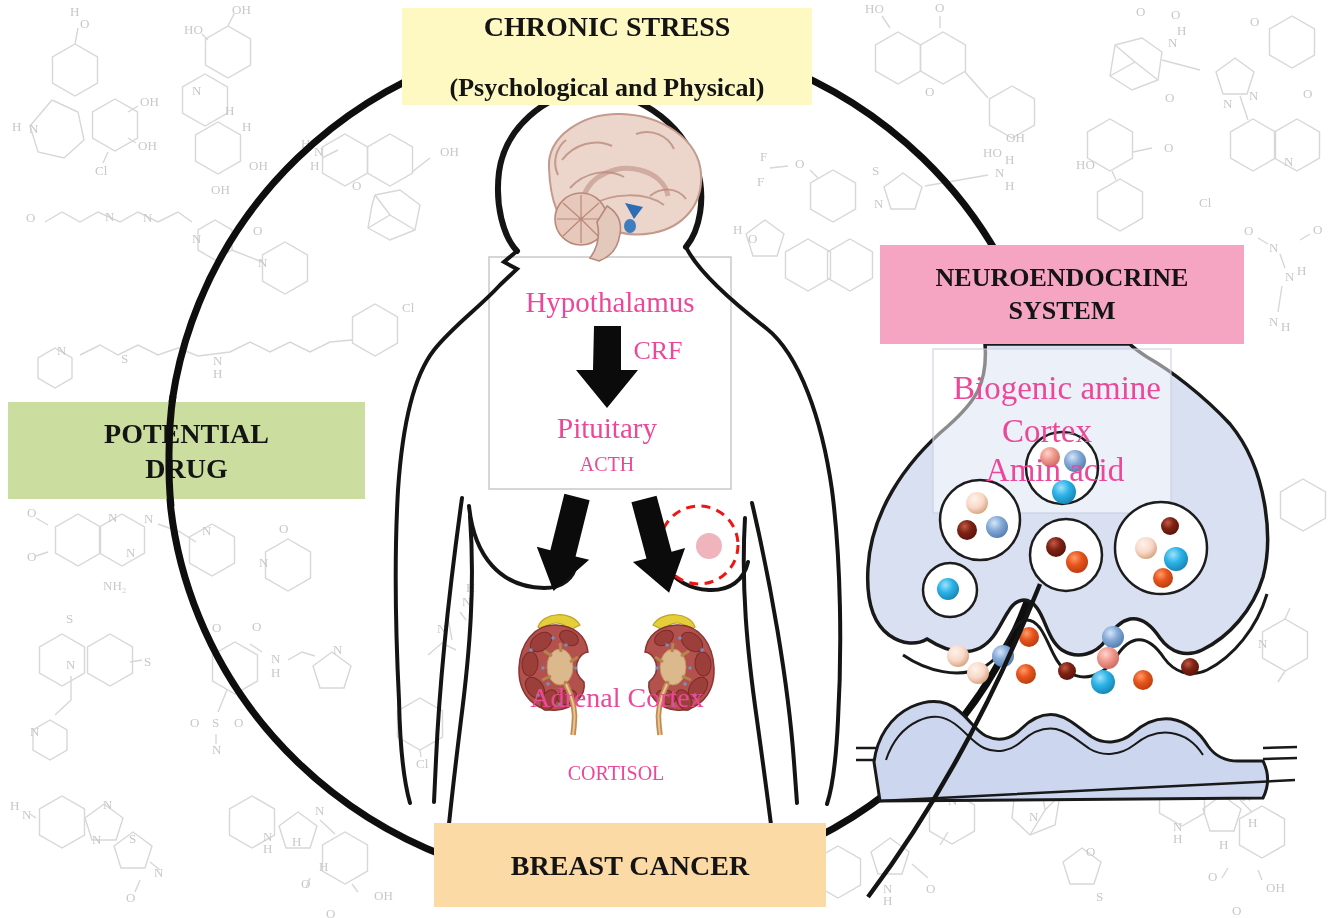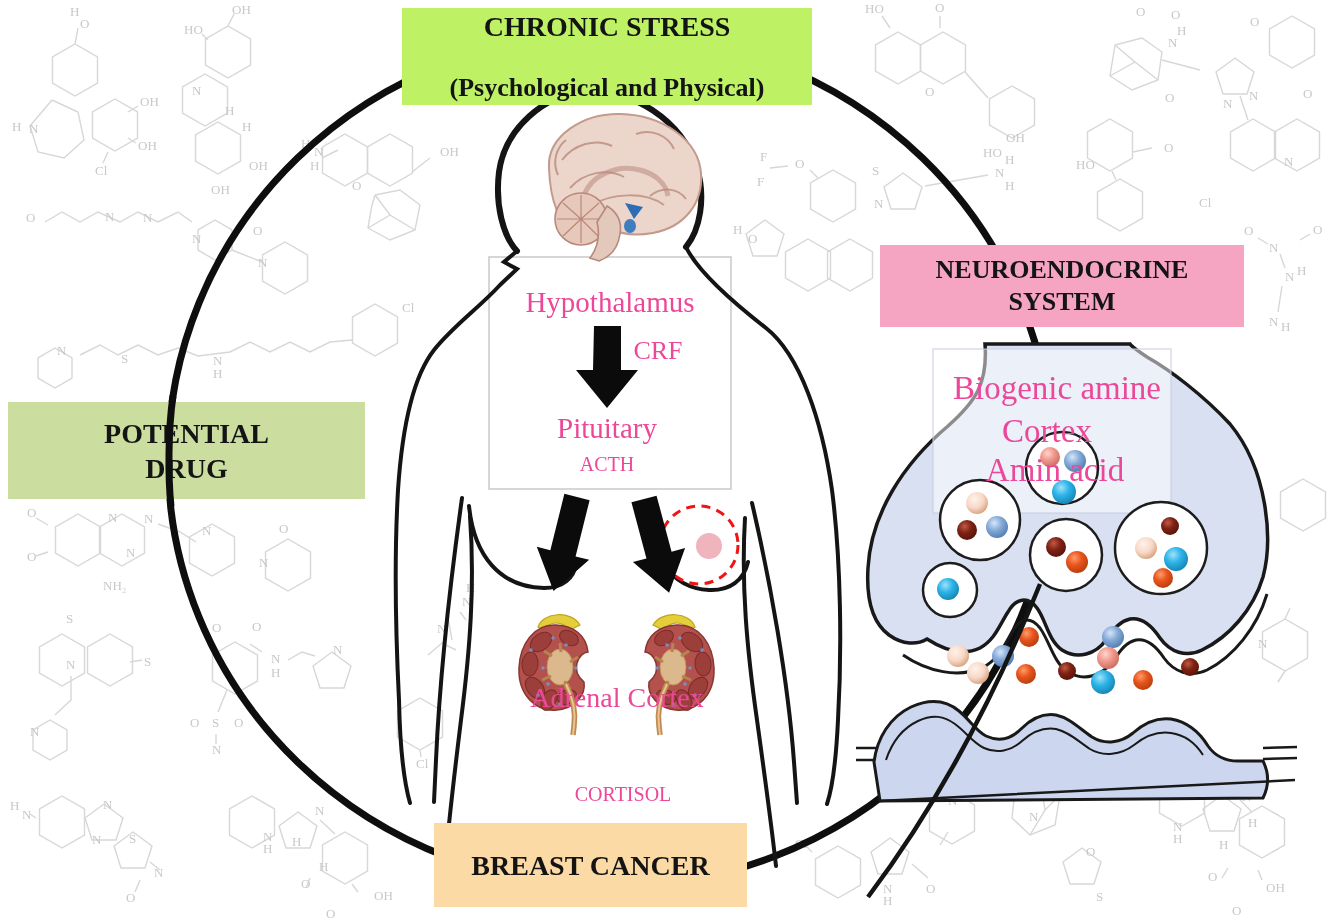--- a/index.html
+++ b/index.html
@@ -4,25 +4,25 @@
 <style>
   html,body{margin:0;padding:0;background:#ffffff;}
   .canvas{position:relative;width:1333px;height:918px;background:#fff;overflow:hidden;
           font-family:"Liberation Serif",serif;color:#1a1a1a;}
   .layer{position:absolute;left:0;top:0;width:1333px;height:918px;}
   .z1{z-index:1}.z2{z-index:2}
   .chem{stroke:#d7d7d7;fill:none;stroke-width:1.4;}
   .chem text{fill:#c8c8c8;stroke:none;font:13px "Liberation Serif",serif;}
   .cbox{position:absolute;display:flex;flex-direction:column;justify-content:center;align-items:center;
         text-align:center;font-weight:bold;color:#141414;z-index:5;line-height:1.25;}
-  .box-purple{left:402px;top:8px;width:410px;height:97px;background:#bef264;font-size:28px;}
+  .box-purple{left:402px;top:8px;width:410px;height:97px;background:#fef9c3;font-size:28px;}
   .box-purple .l2{font-size:26px;margin-top:28px;}
-  .box-pink{left:880px;top:245px;width:364px;height:82px;background:#f5a5c2;font-size:26px;}
+  .box-pink{left:880px;top:245px;width:364px;height:99px;background:#f5a5c2;font-size:26px;}
   .box-green{left:8px;top:402px;width:357px;height:97px;background:#cbde9f;font-size:28px;}
-  .box-orange{left:434px;top:823px;width:313px;height:84px;background:#fcdaa5;font-size:28px;}
+  .box-orange{left:434px;top:823px;width:392px;height:84px;background:#fcdaa5;font-size:28px;}
   .lab{position:absolute;transform:translate(-50%,-50%);white-space:nowrap;z-index:6;color:#ec4899;}
   .lab-organ{font-size:29px;}
   .lab-hormone{font-size:20px;}
   .lab-crf{font-size:26px;}
   .lab-adrenal{font-size:28px;}
   .lab-syn{font-size:33px;}
   .top-layer{z-index:7;pointer-events:none;}
 </style>
 </head>
 <body>
@@ -478,21 +478,21 @@
   </div>
   <div class="cbox box-orange">
     <span>BREAST CANCER</span>
   </div>
 
   <div class="lab lab-organ" style="left:610px;top:302px;">Hypothalamus</div>
   <div class="lab lab-crf" style="left:658px;top:351px;">CRF</div>
   <div class="lab lab-organ" style="left:607px;top:428px;">Pituitary</div>
   <div class="lab lab-hormone" style="left:607px;top:464px;">ACTH</div>
   <div class="lab lab-adrenal" style="left:617px;top:698px;">Adrenal Cortex</div>
-  <div class="lab lab-hormone" style="left:616px;top:794px;margin-left:7px;">CORTISOL</div>
+  <div class="lab lab-hormone" style="left:616px;top:773px;">CORTISOL</div>
 
   <div class="lab lab-syn" style="left:1057px;top:388px;">Biogenic amine</div>
   <div class="lab lab-syn" style="left:1047px;top:431px;">Cortex</div>
   <div class="lab lab-syn" style="left:1055px;top:470px;">Amin acid</div>
 
   <svg class="layer top-layer" viewBox="0 0 1333 918">
     <path d="M 173,396 C 168,430 168,478 171,506" fill="none" stroke="#0e0e0e" stroke-width="7"></path>
   </svg>
 
 </div>

